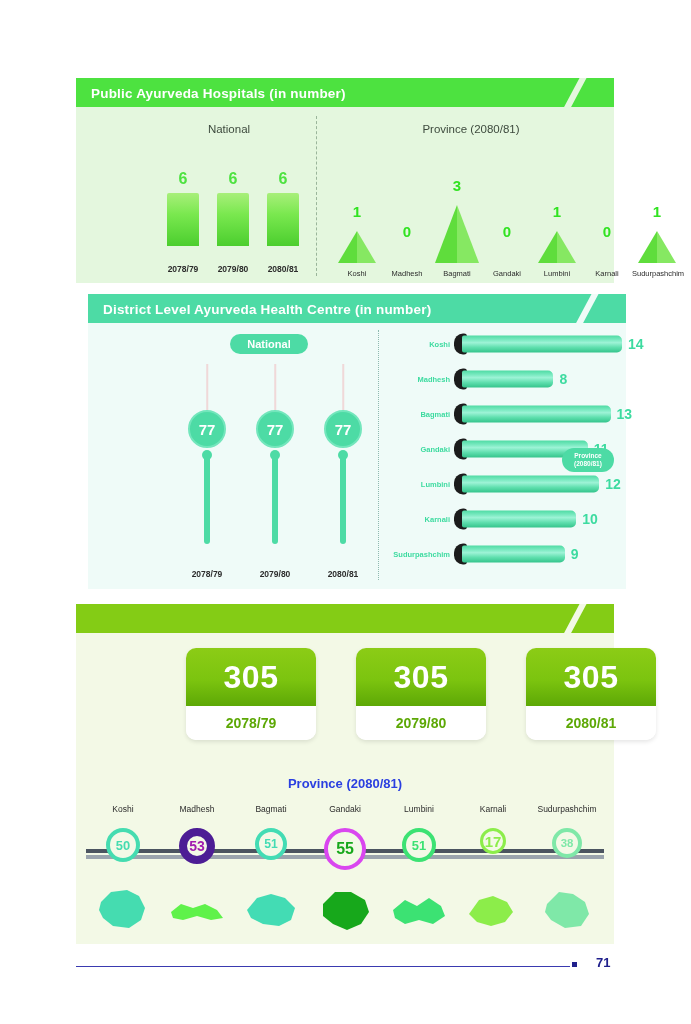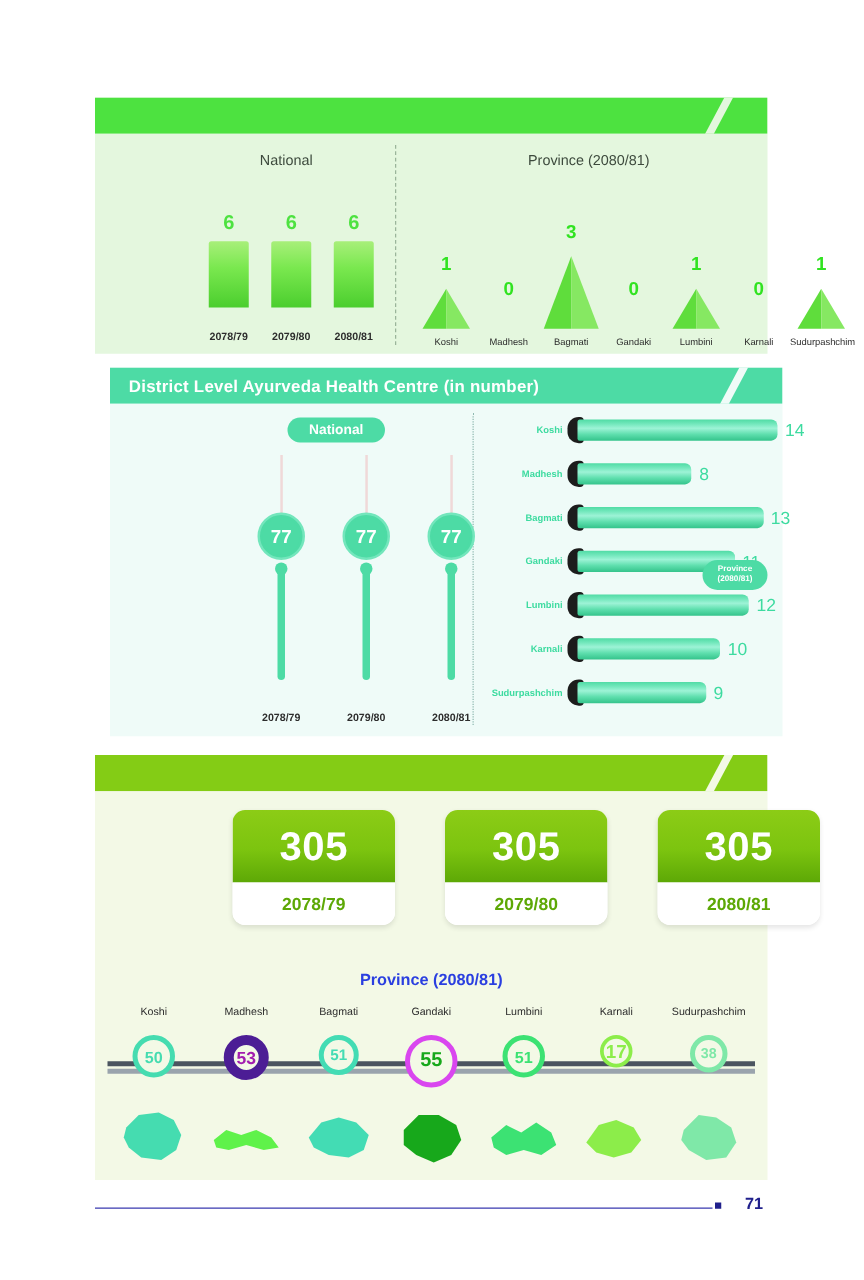--- a/index.html
+++ b/index.html
@@ -91,21 +91,21 @@
     color: #ffffff; font-size: 11px; font-weight: bold;
     display: flex; align-items: center; justify-content: center;
   }
   #dist-national-pill { left: 142px; top: 40px; width: 78px; height: 20px; }
   #dist-province-pill {
     left: 562px; top: 448px; width: 52px; height: 24px;
     font-size: 6.5px; line-height: 1.2; text-align: center; flex-direction: column;
     border-radius: 12px;
   }
 
-  .pins { position: absolute; left: 108px; top: 70px; width: 195px; height: 215px; }
+  .pins { position: absolute; left: 90px; top: 70px; width: 195px; height: 215px; }
   .pin-col { position: absolute; top: 0; width: 58px; height: 215px; }
   .pin-col .thread {
     position: absolute; left: 50%; top: 0; width: 1.5px; height: 52px;
     background: #f0d8d8; transform: translateX(-50%);
   }
   .pin-col .badge {
     position: absolute; left: 50%; top: 46px; transform: translateX(-50%);
     width: 38px; height: 38px; border-radius: 50%;
     background: #4ddba5; border: 2.5px solid #73e6bc;
     box-shadow: inset 0 0 0 2px #4ddba5;
@@ -137,21 +137,21 @@
     border-radius: 9px 3px 3px 9px;
   }
   .hbar-row .cyl {
     position: absolute; left: 70px; top: 50%; transform: translateY(-50%);
     height: 17px; border-radius: 2px 5px 5px 2px;
     background: linear-gradient(to bottom,
       #4fdba4 0%, #74e8bd 22%, #9df3d6 42%, #5fdfae 70%, #35c48c 100%);
   }
   .hbar-row .val {
     position: absolute; top: 50%; transform: translateY(-50%);
-    color: #3ddba0; font-size: 14px; font-weight: normal;
+    color: #3ddba0; font-size: 14px; font-weight: bold;
   }
 
   
   .bigcards { position: absolute; left: 110px; top: 44px; width: 470px; height: 95px; }
   .bigcard {
     position: absolute; top: 0; width: 130px; height: 92px;
     border-radius: 10px; overflow: hidden;
     box-shadow: 0 2px 4px rgba(0,0,0,.10);
     background: #ffffff;
   }
@@ -203,20 +203,21 @@
     color: #20208c; font-size: 13px; font-weight: bold;
   }
 </style>
 </head>
 <body>
 
 <div class="panel" id="panel-hospitals">
   <div class="banner" id="banner-hospitals">
     <div class="bar"></div>
     <div class="slash"></div>
+    <div class="title">Public Ayurveda Hospitals (in number)</div>
   </div>
 
   <div class="divider-v" id="hosp-divider"></div>
 
   <div class="sec-label" id="hosp-national-label">National</div>
   <div class="sec-label" id="hosp-province-label">Province (2080/81)</div>
 
   <div class="nat-bars" id="hosp-nat-bars">
       <div class="nat-bar-col" style="left: 0px;">
         <div class="val">6</div>

